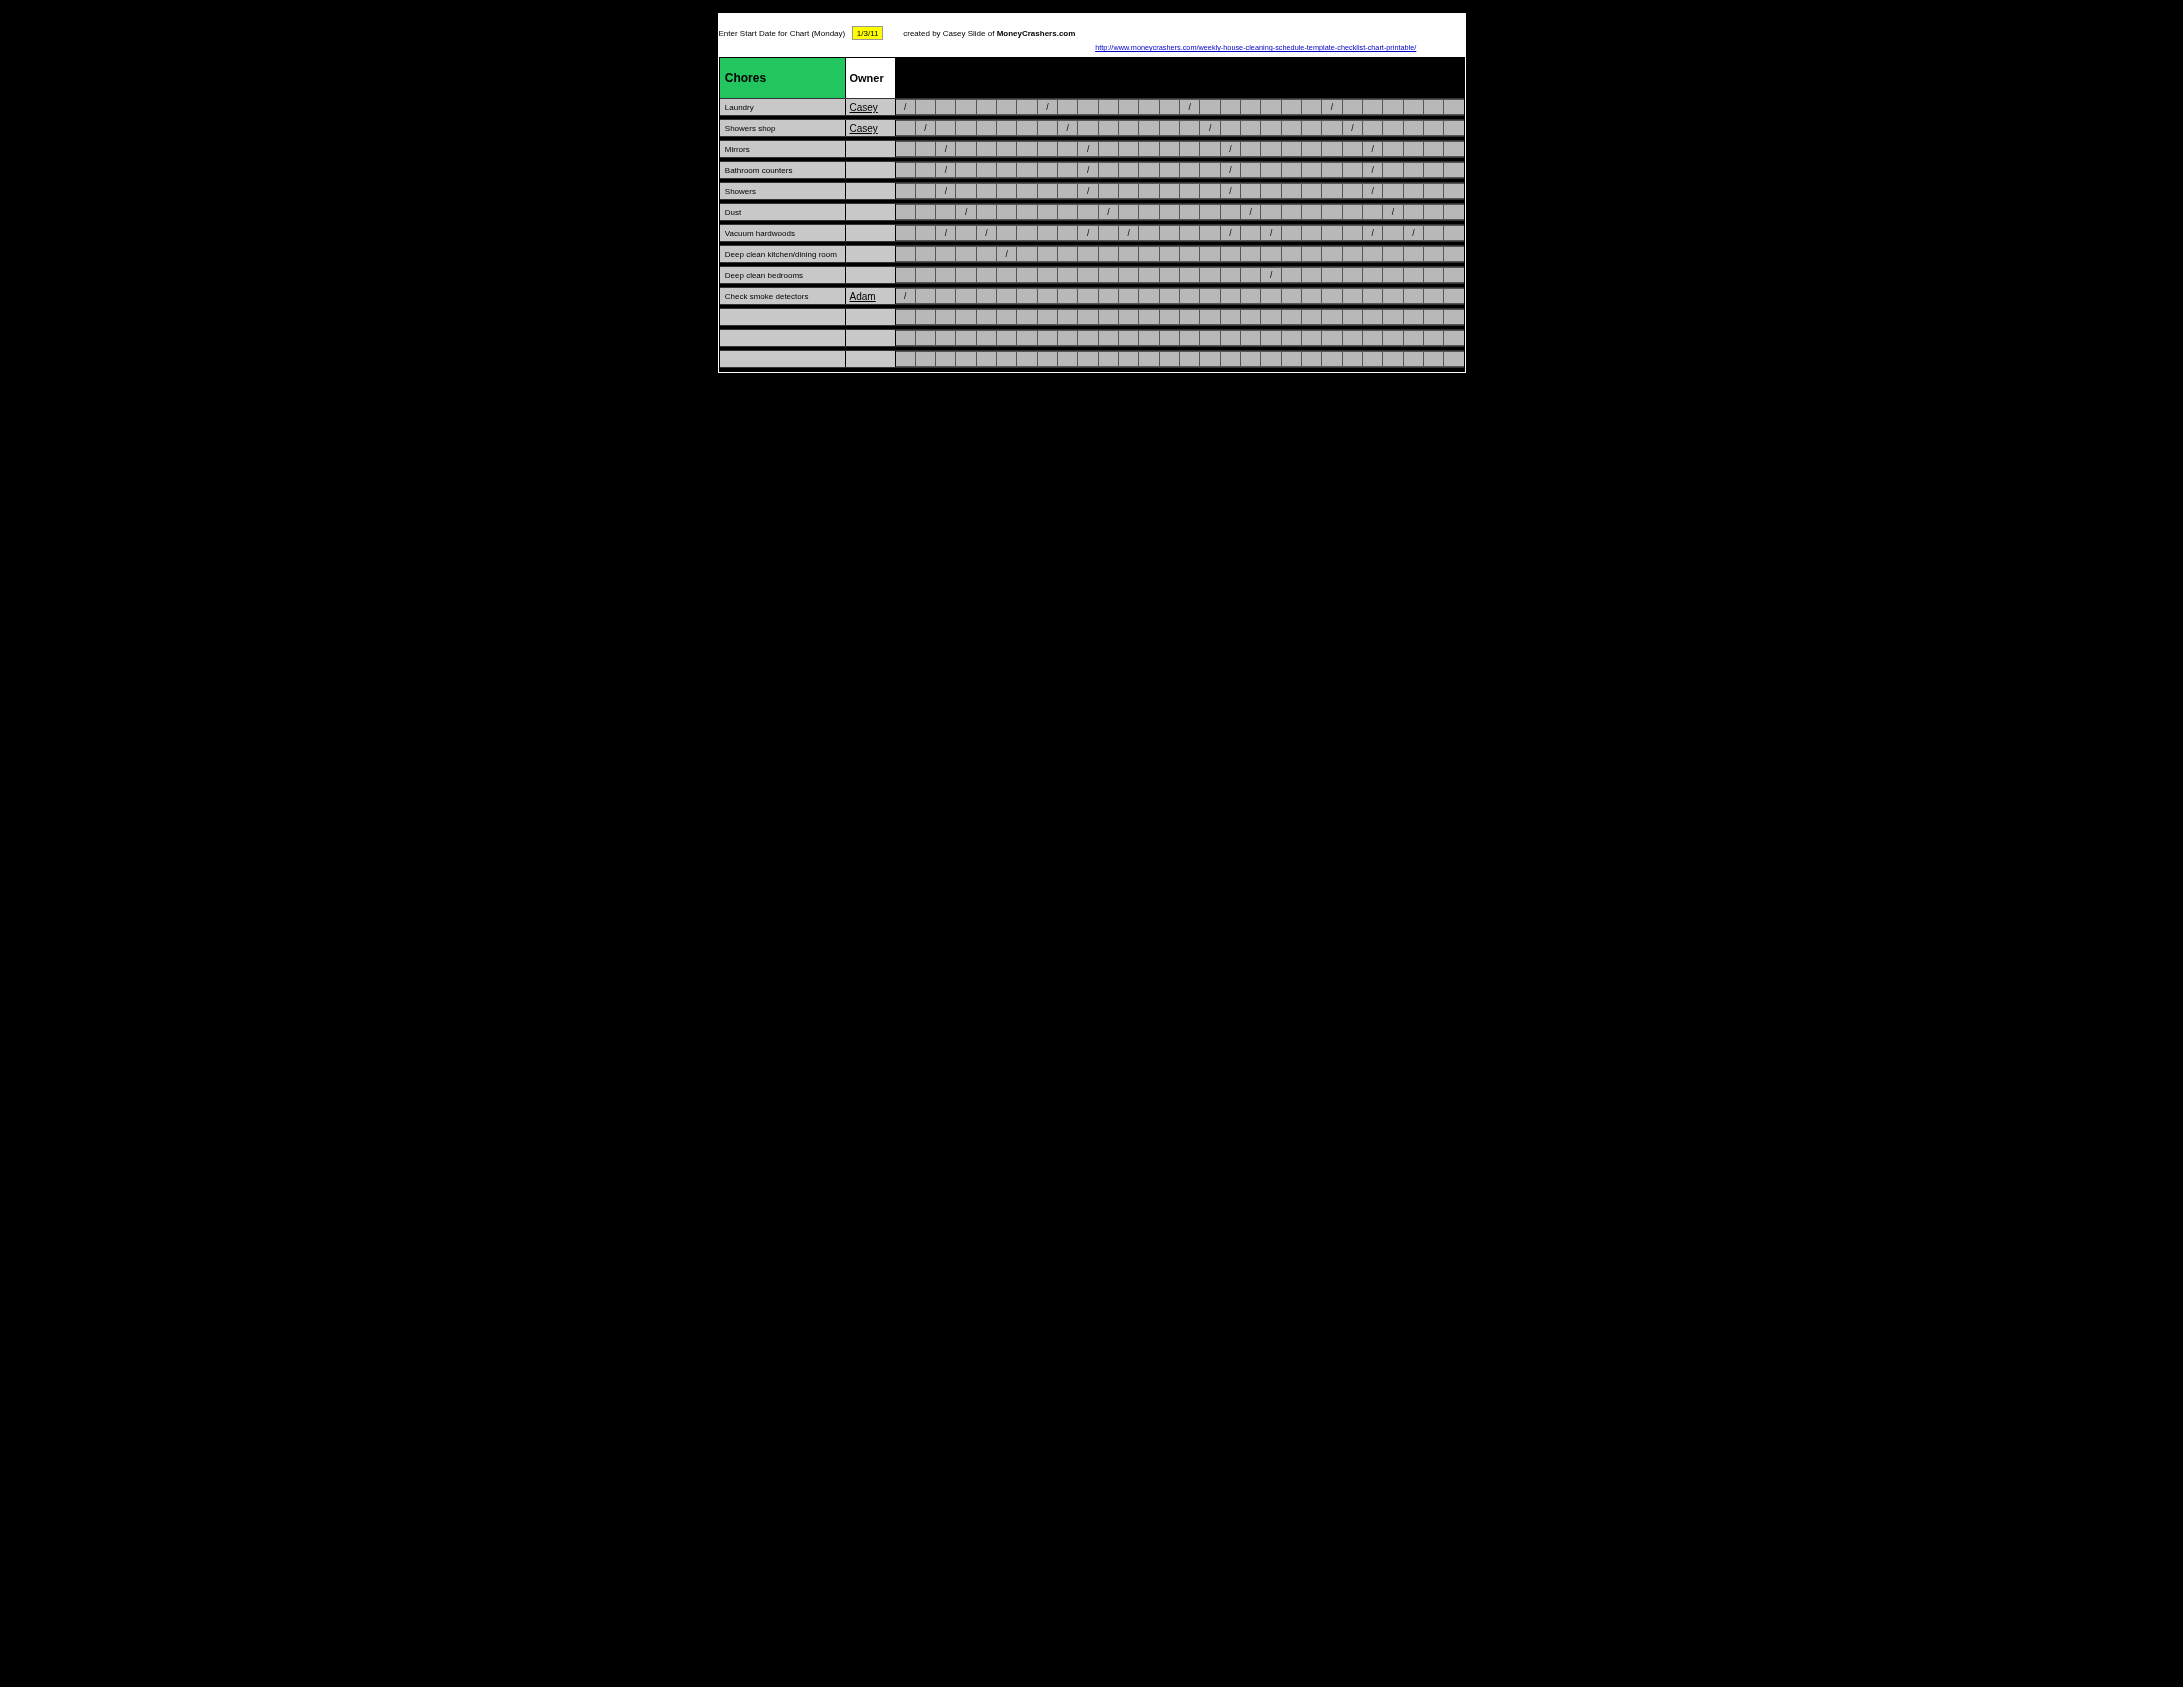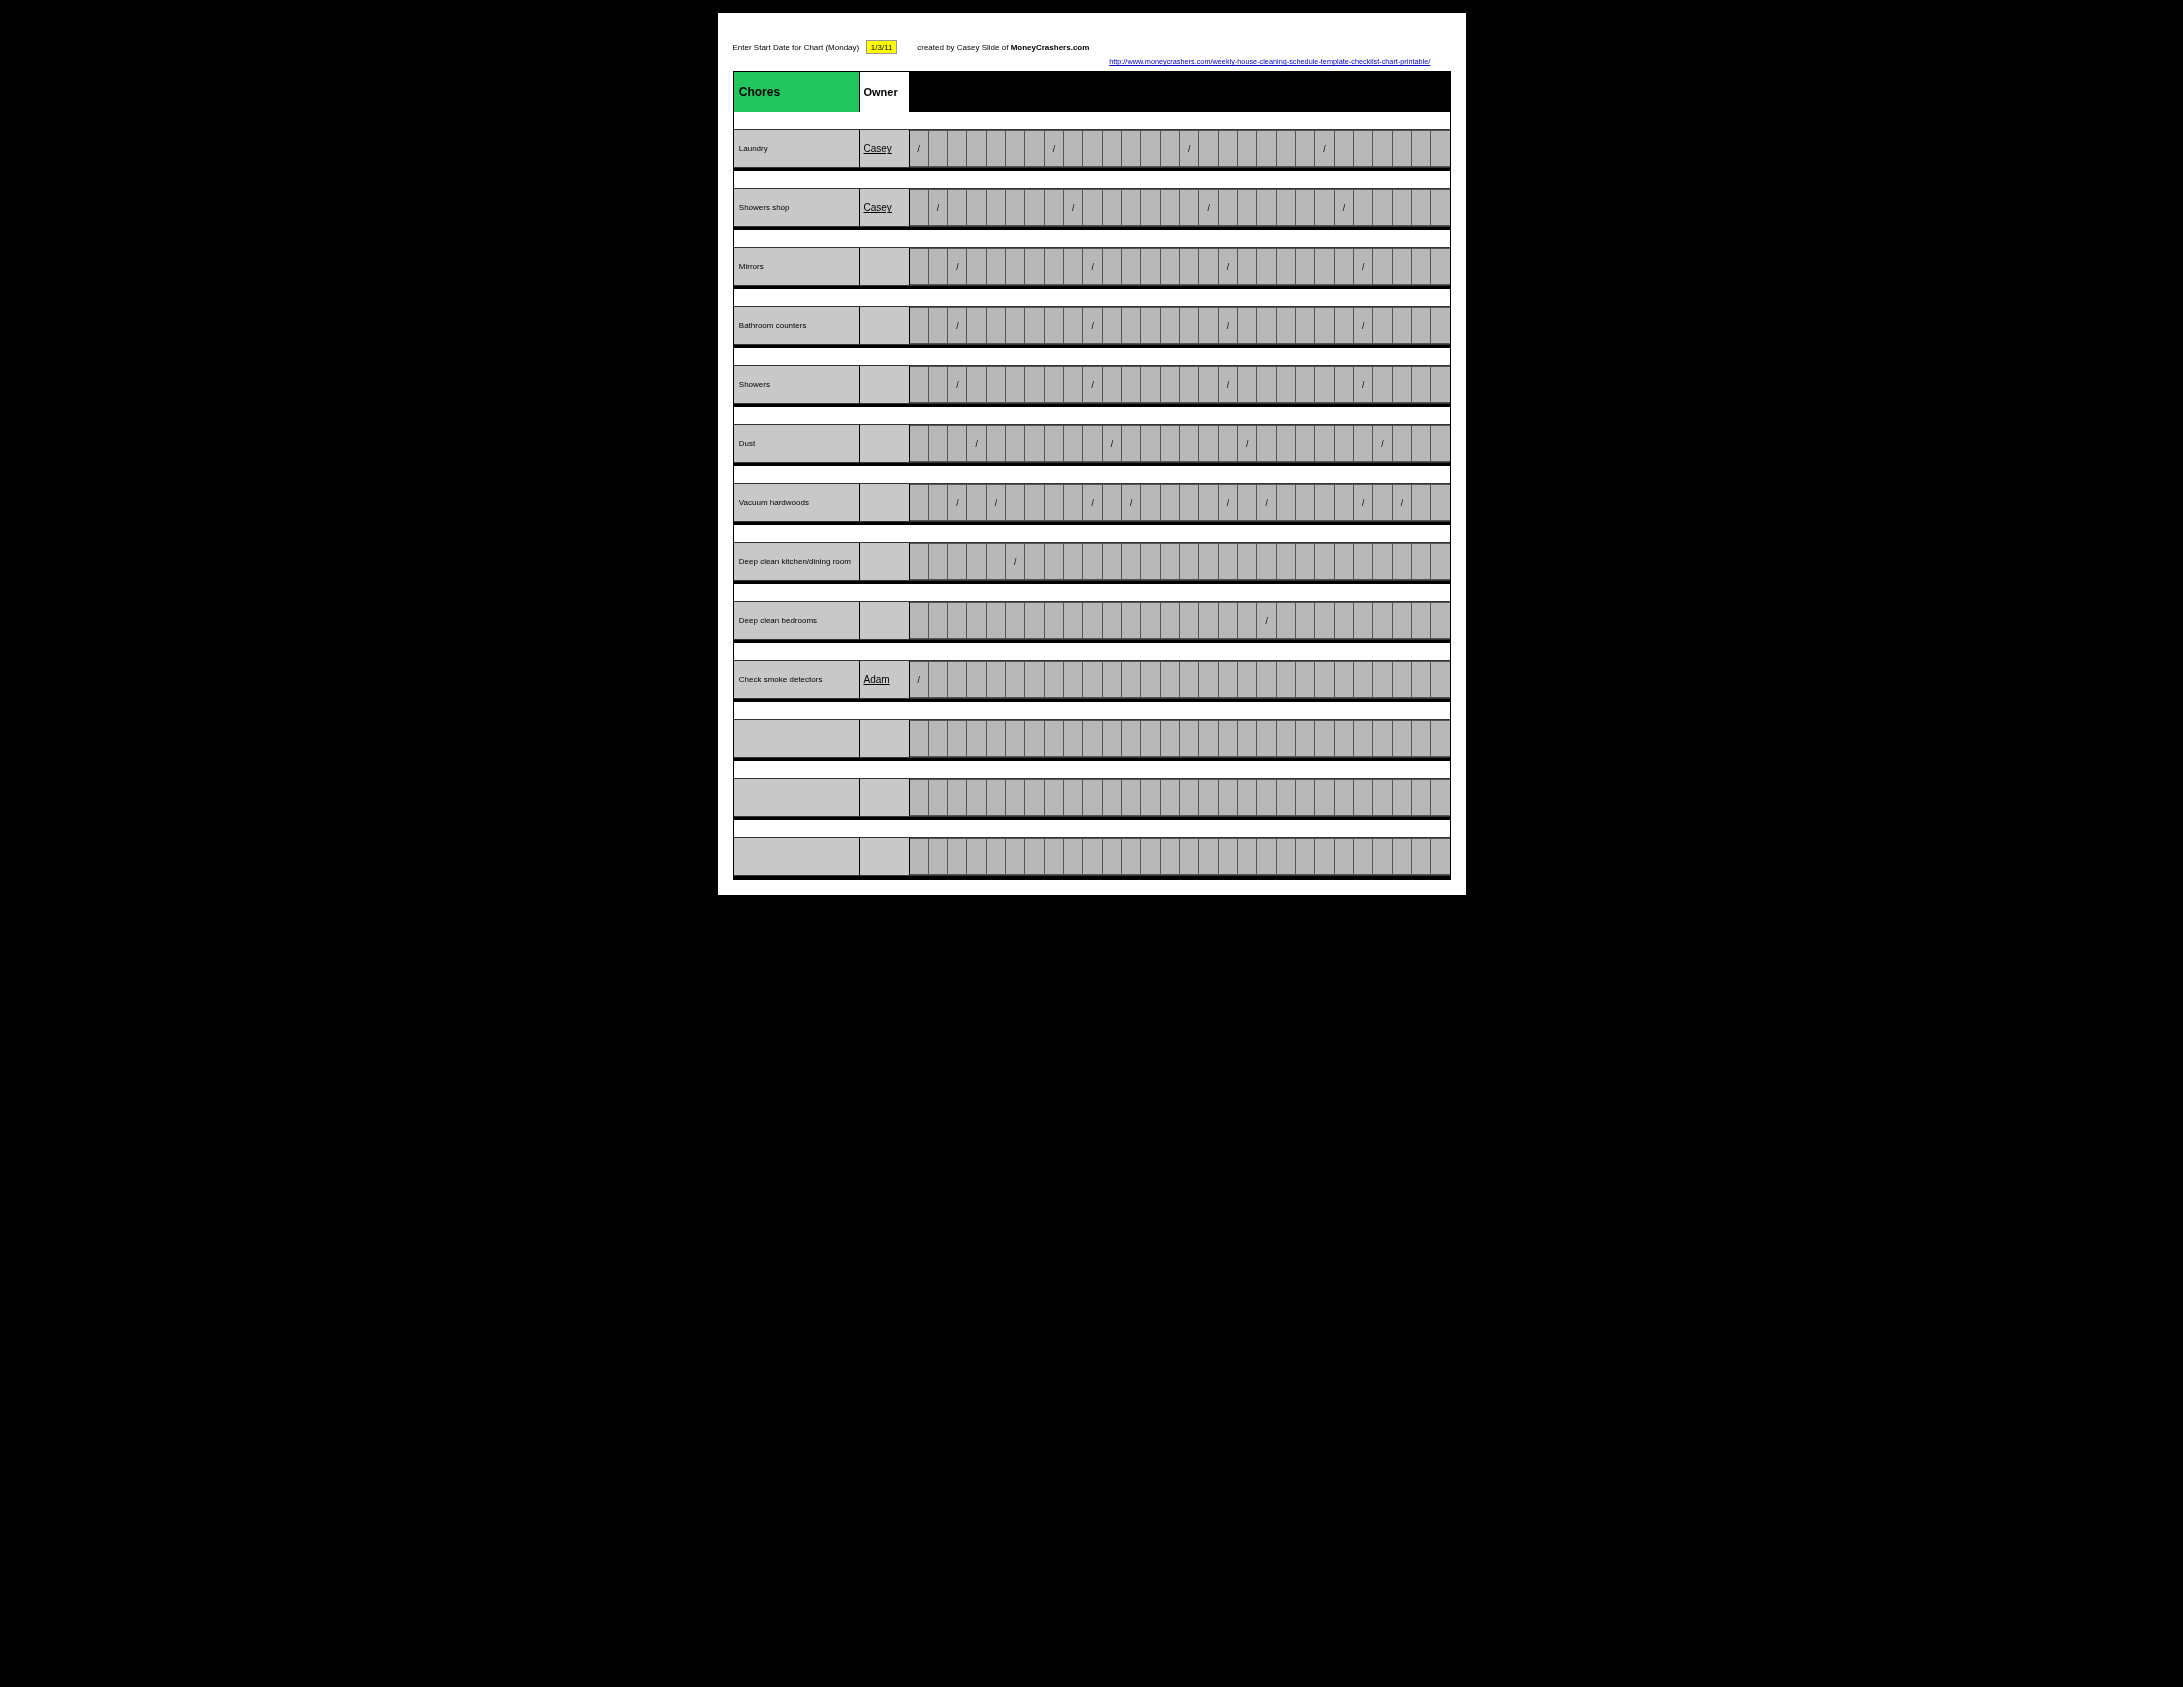--- a/index.html
+++ b/index.html
@@ -6,21 +6,21 @@
     body {
       background: #000;
       font-family: Arial, sans-serif;
       font-size: 8.6px;
       color: #000;
     }
     .page {
       background: #fff;
       width: 748px;
       margin: 13.2px auto;
-      padding: 15px;
+      padding: 1px;
     }
     .header-row {
       display: flex;
       align-items: center;
       gap: 6.6px;
       margin-bottom: 5.3px;
       font-size: 8px;
     }
     .header-label {
       flex: 0 0 auto;
@@ -79,22 +79,21 @@
       font-weight: bold;
     }
     .col-days-header {
       flex: 1;
       background: #000;
     }
     
     .data-row {
       display: flex;
       border-top: 0.7px solid #333;
-      height: 38px;
-      margin-top: 17px;
+      height: 17px;
     }
     .data-row:nth-child(even) {
       background: #f0f0f0;
     }
     .col-chores {
       width: 126px;
       flex-shrink: 0;
       background: #c8c8c8;
       border-right: 0.7px solid #000;
       display: flex;

